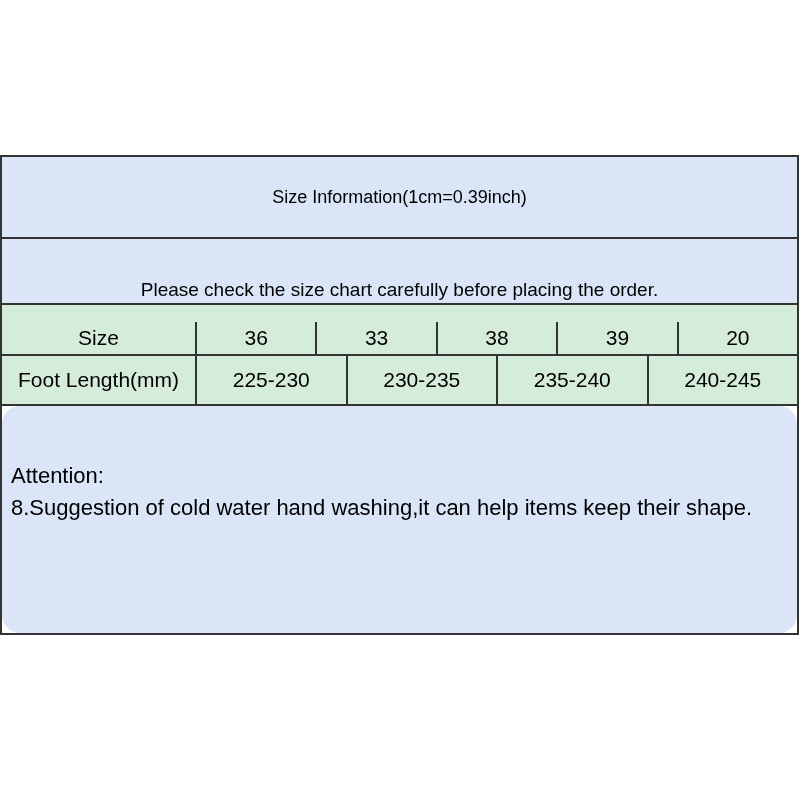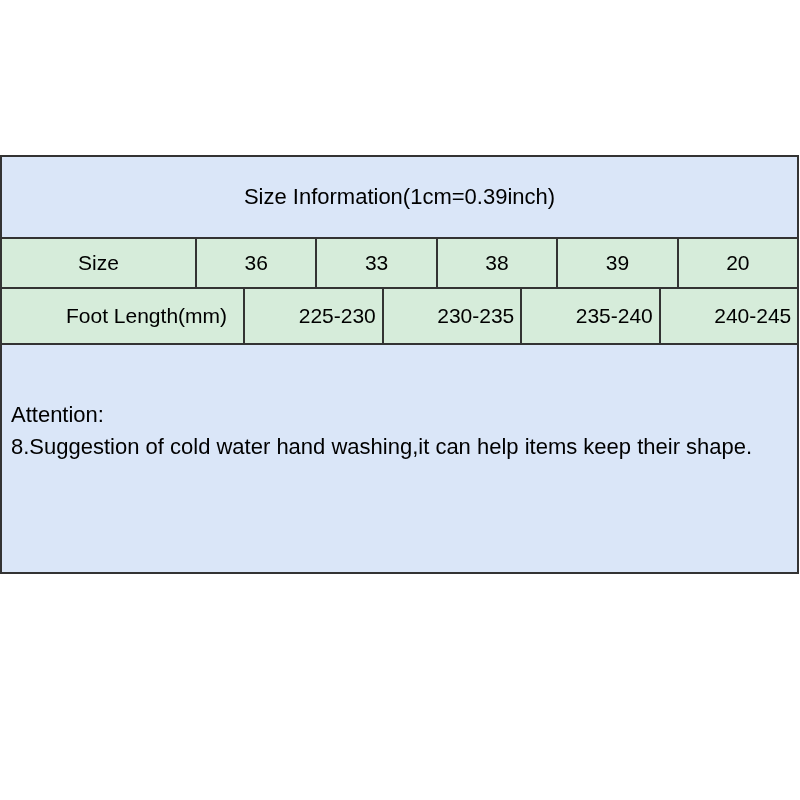--- a/index.html
+++ b/index.html
@@ -29,67 +29,71 @@
   }
   .row-green {
     background: #d6ecda;
   }
   .title-row {
     height: 80px;
     border-bottom: 2px solid #333333;
     display: flex;
     align-items: center;
     justify-content: center;
-    font-size: 22px;
+    font-size: 18px;
   }
   .notice-row {
     height: 66px;
     border-bottom: 2px solid #333333;
     display: flex;
     align-items: flex-end;
     justify-content: center;
     font-size: 19px;
     padding-bottom: 2px;
     box-sizing: border-box;
   }
   .chart-row {
     display: flex;
     border-bottom: 2px solid #333333;
   }
-  .chart-row.header-row .cell { height: 48px; }
-  .chart-row.values-row .cell { height: 54px; margin-left: 48px; }
+  .chart-row.header-row .cell { height: 32px; margin-top: 17px; }
+  .chart-row.values-row .cell { height: 48px; }
   .cell {
     flex: 1 1 0;
     display: flex;
     align-items: center;
     justify-content: center;
     font-size: 21px;
     border-right: 2px solid #333333;
   }
   .cell:last-child { border-right: none; }
   .cell.label-cell { flex: 0 0 193px; }
   .attention-section {
     height: 227px;
     box-sizing: border-box;
     padding: 54px 9px 0 9px;
     font-size: 22px;
     line-height: 32px;
+    border-radius: 18px;
   }
   .attention-line { white-space: normal; }
 </style>
 </head>
 <body>
 
 <div class="canvas">
   <div class="size-table">
 
     <div class="title-row row-blue">
       <span>Size Information(1cm=0.39inch)</span>
     </div>
 
+    <div class="notice-row row-blue">
+      <span>Please check the size chart carefully before placing the order.</span>
+    </div>
 
     <div class="chart-row header-row row-green">
       <div class="cell label-cell">Size</div>
       <div class="cell">36</div>
       <div class="cell">33</div>
       <div class="cell">38</div>
       <div class="cell">39</div>
       <div class="cell">20</div>
     </div>
 

